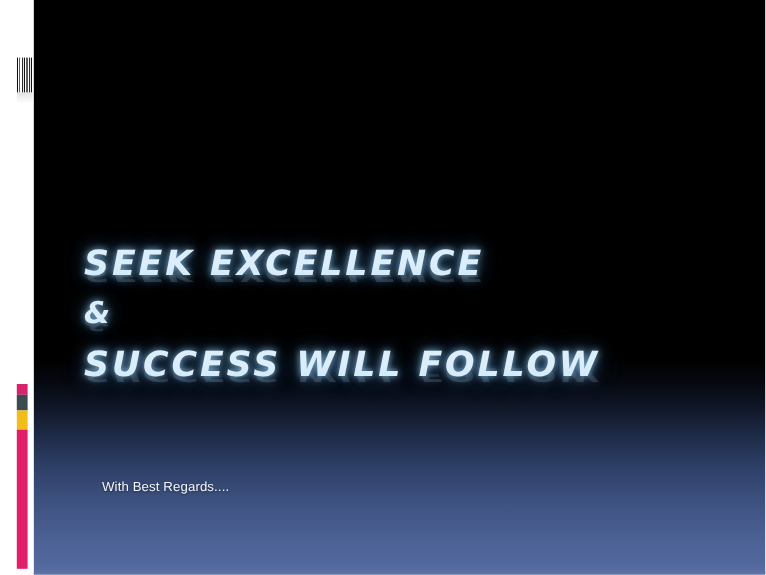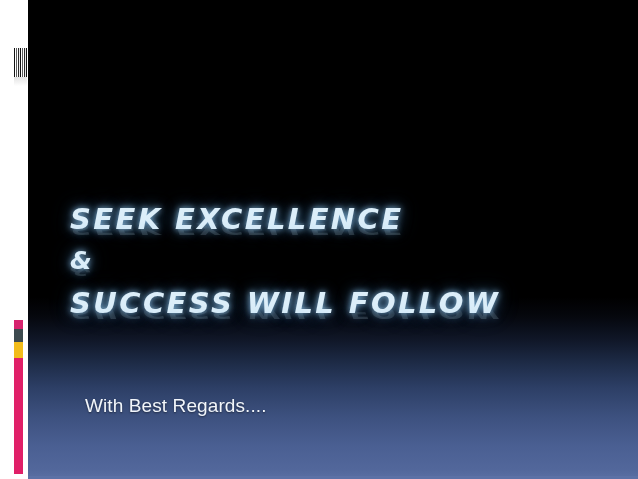--- a/index.html
+++ b/index.html
@@ -140,21 +140,21 @@
     letter-spacing: 1px;
   }
 
   
   .subtitle-block {
     position: absolute;
     left: 85px;
     top: 396px;
     width: 400px;
     font-family: "Liberation Sans", sans-serif;
-    font-size: 19px;
+    font-size: 11px;
     line-height: 20px;
     color: #f2f6fb;
     letter-spacing: 0.1px;
     text-shadow: 0 1px 2px rgba(0,0,0,0.45);
   }
   .subtitle-line { display: block; white-space: nowrap; }
 </style>
 </head>
 <body>
 

